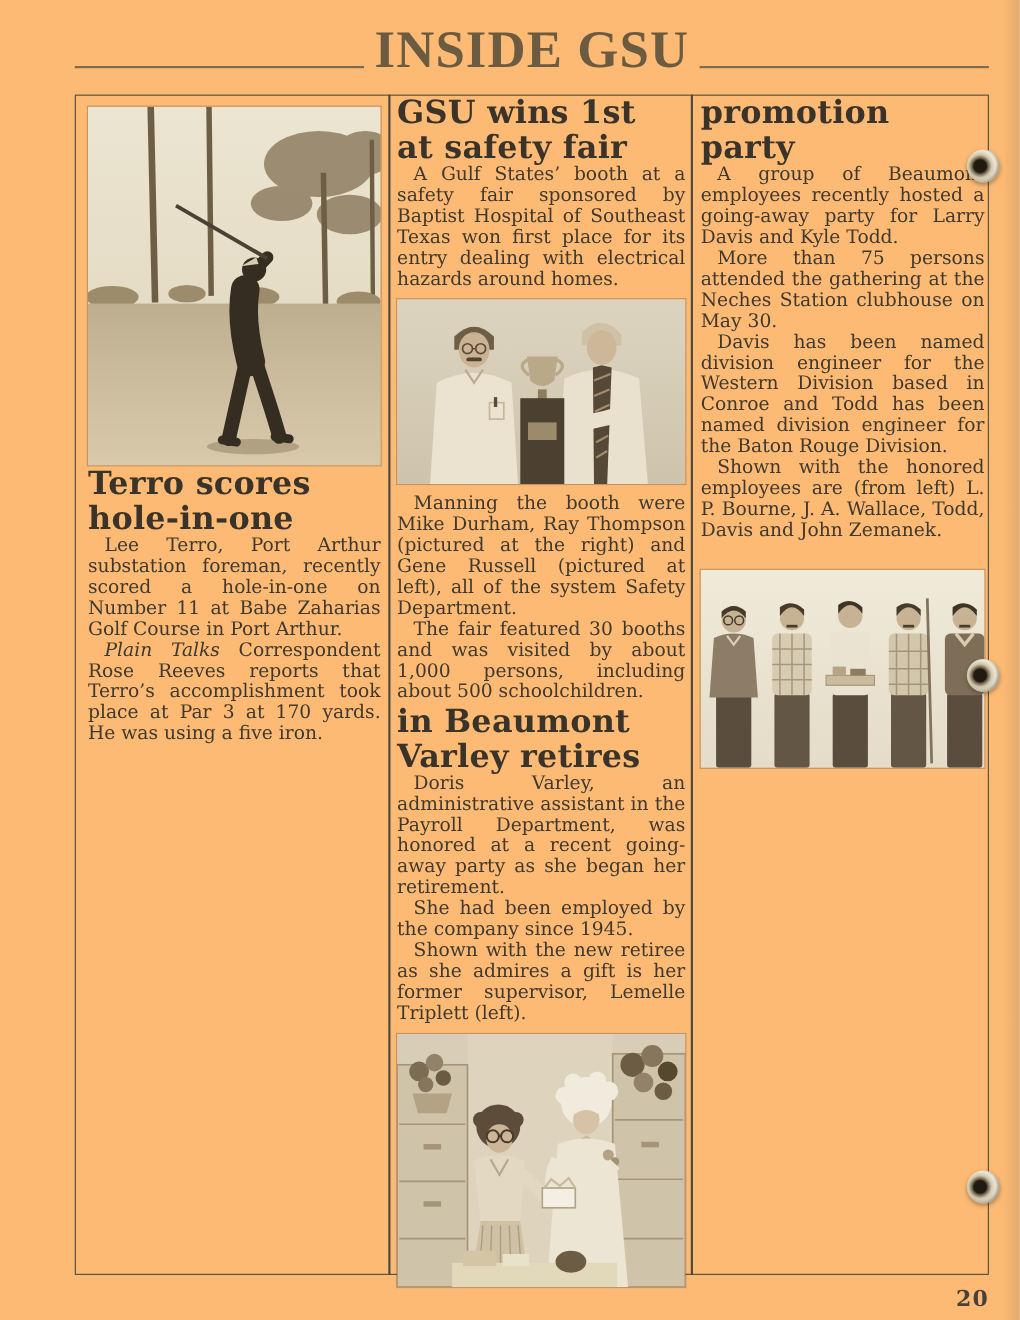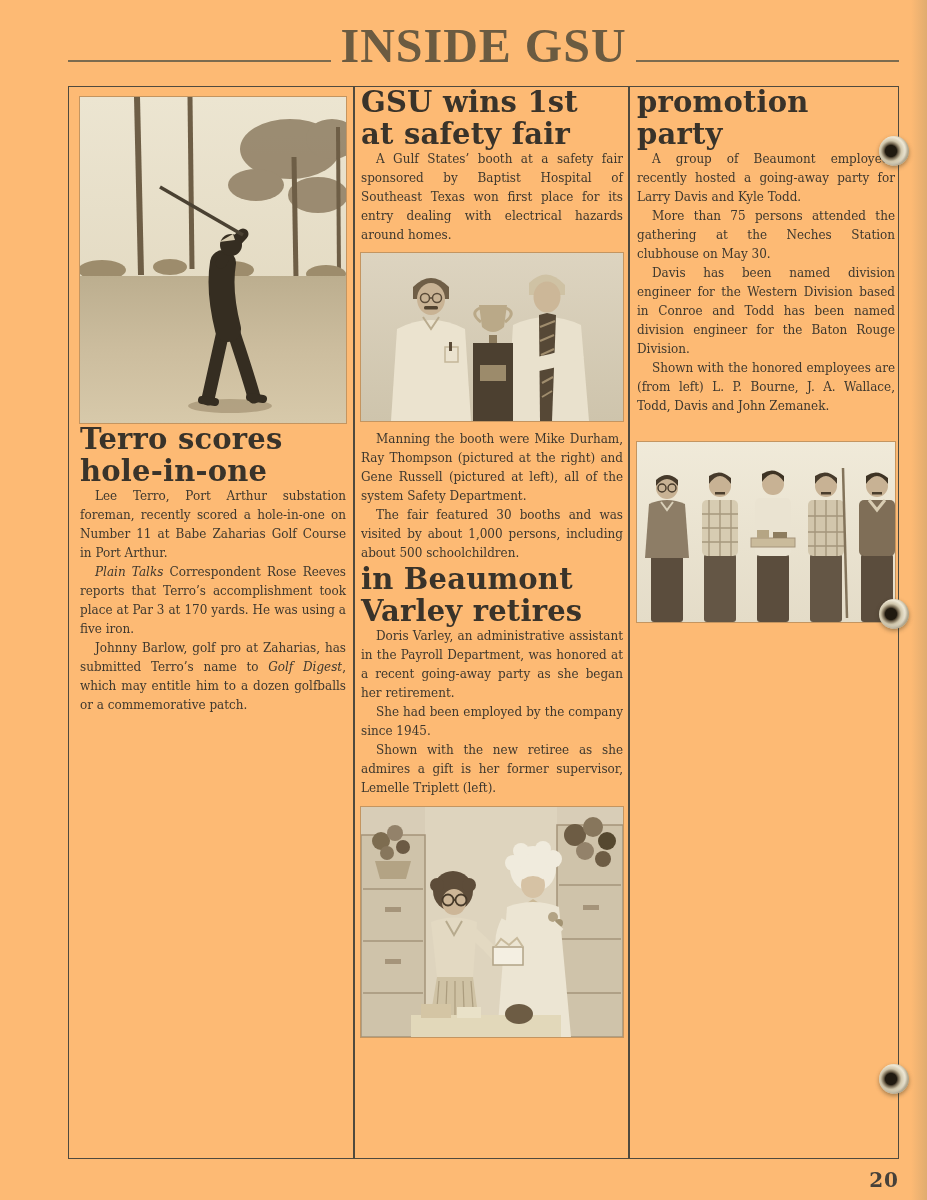--- a/index.html
+++ b/index.html
@@ -21,21 +21,21 @@
   .divider{position:absolute;top:86px;height:1073px;width:1.5px;background:#4f4a3e;}
   .divider.d1{left:353px;} .divider.d2{left:628px;}
   
   .col{position:absolute;top:86px;}
   .col1{left:80px;width:266px;}
   .col2{left:361px;width:262px;}
   .col3{left:637px;width:258px;}
   h2.head{font-family:"DejaVu Serif",serif;font-weight:bold;font-size:29px;line-height:32px;
         letter-spacing:.2px;color:#39332a;margin:0;}
   h2.head span{display:block;}
-  .col p{font-size:12px;line-height:19px;color:#3e382e;margin:0;text-indent:15px;
+  .col p{font-size:17px;line-height:19px;color:#3e382e;margin:0;text-indent:15px;
         text-align:justify;}
   .col p em{font-style:italic;}
   .mt-photo-top{margin-top:11px;}
   .mt-head{margin-top:16px;}
   .mt-head-sm{margin-top:9px;}
   .mt-p1{margin-top:6px;}
   .mt-head2{margin-top:17px;}
   .photo{display:block;outline:1px solid rgba(90,80,60,.35);}
   .ph1{width:266px;height:326px;}
   .ph2{width:262px;height:168px;margin-top:8px;}
@@ -118,21 +118,20 @@
         <line x1="163" y1="138" x2="80" y2="90" stroke="#4a4132" stroke-width="3.5"></line>
       </g>
     </svg>
 
     <h2 class="head mt-head">
       <span>Terro scores</span>
       <span>hole-in-one</span>
     </h2>
     <p class="mt-p1">Lee Terro, Port Arthur substation foreman, recently scored a hole-in-one on Number 11 at Babe Zaharias Golf Course in Port Arthur.</p>
     <p><em>Plain Talks</em><span> Correspondent Rose Reeves reports that Terro’s accomplishment took place at Par 3 at 170 yards. He was using a five iron.</span></p>
-    <p><span>Johnny Barlow, golf pro at Zaharias, has submitted Terro’s name to </span><em>Golf Digest</em><span>, which may entitle him to a dozen golfballs or a commemorative patch.</span></p>
   </div>
 
   <div class="col col2">
     <h2 class="head mt-head-sm">
       <span>GSU wins 1st</span>
       <span>at safety fair</span>
     </h2>
     <p class="mt-p1">A Gulf States’ booth at a safety fair sponsored by Baptist Hospital of Southeast Texas won first place for its entry dealing with electrical hazards around homes.</p>
 
     <svg class="photo ph2 ph2w" viewBox="0 0 262 168">

